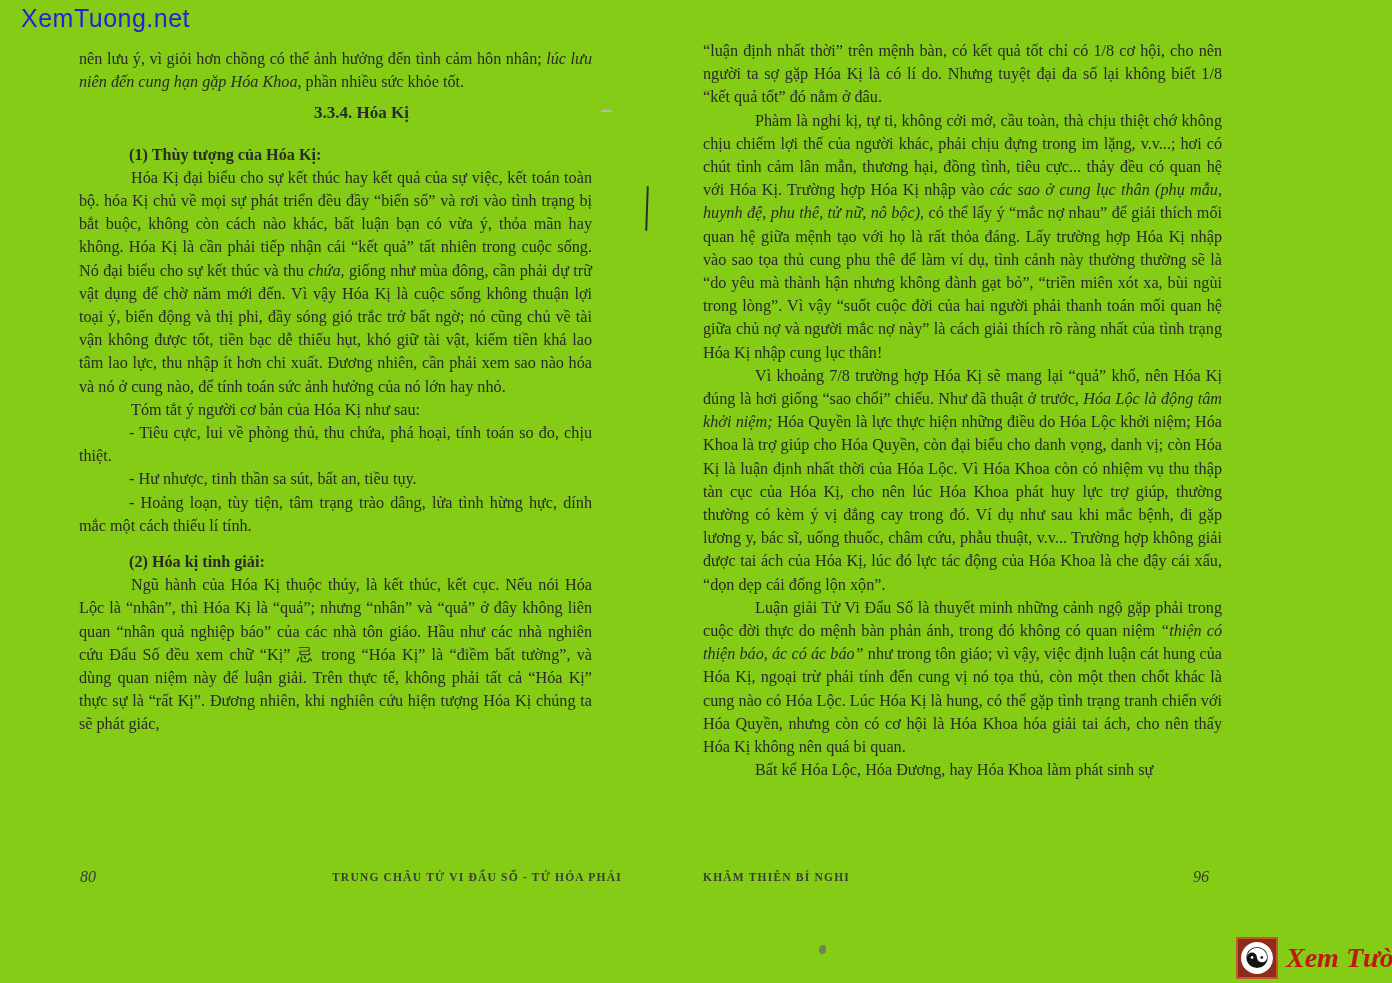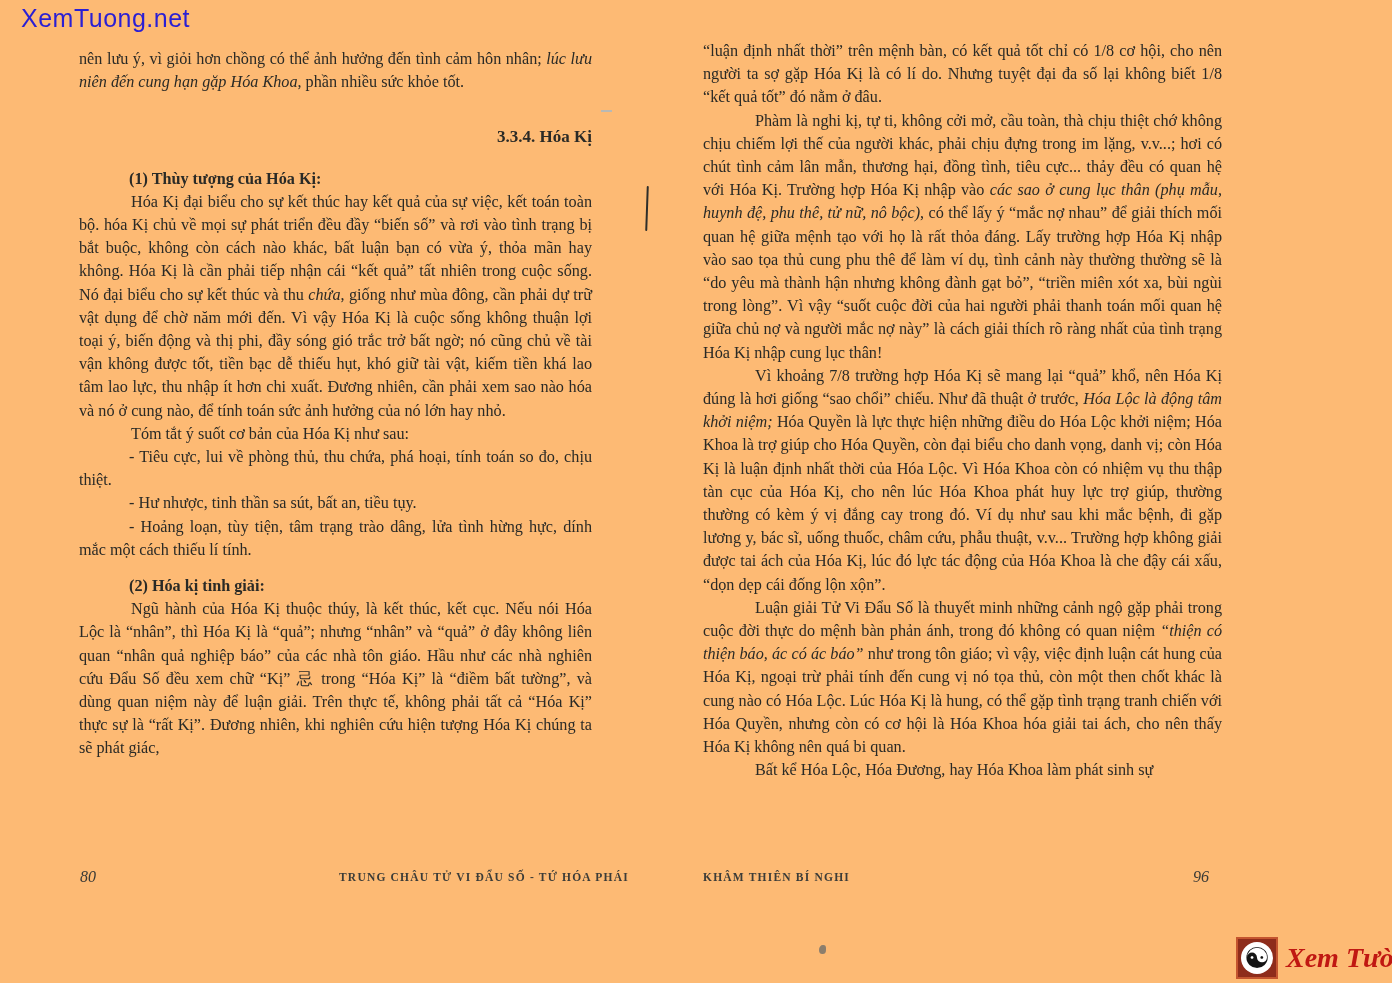--- a/index.html
+++ b/index.html
@@ -1,19 +1,19 @@
 <!DOCTYPE html>
 <html><head>
 <meta charset="utf-8">
 <style>
   html, body { margin: 0; padding: 0; background: #e8e8e8; }
   .scan {
     position: relative;
     width: 1392px; height: 983px;
-    background: #fdba74;
+    background: #84cc16;
     overflow: hidden;
     font-family: "Liberation Serif", "DejaVu Serif", serif;
     color: #2a2a26;
   }
   .watermark {
     position: absolute; left: 21px; top: 4px;
     font-family: "Liberation Sans", "DejaVu Sans", sans-serif;
     font-size: 25px; letter-spacing: 0.5px;
     color: #2a1fd4;
   }
@@ -23,22 +23,22 @@
     line-height: 23.2px;
     text-align: justify;
   }
   .col-left  { left: 79px;  top: 48px; width: 513px; }
   .col-right { left: 703px; top: 40px; width: 519px; }
   .block { margin: 0; }
   .block.p.indent { text-indent: 52px; }
   .block.li { text-indent: 50px; }
   .block.h1 {
     font-weight: bold; font-size: 17px;
-    margin-top: 31px; margin-bottom: 19px;
-    text-indent: 52px; text-align: right;
+    margin-top: 7px; margin-bottom: 19px;
+    text-indent: 52px; text-align: center;
   }
   .block.h2 {
     font-weight: bold;
     margin-top: 13px; margin-bottom: 0;
     text-indent: 50px; text-align: left;
   }
   .it { font-style: italic; }
   .b  { font-weight: bold; }
   .footer-pageno {
     position: absolute; top: 868px;
@@ -46,21 +46,21 @@
   }
   .pageno-left  { left: 80px; }
   .pageno-right { left: 1193px; }
   .running-title {
     position: absolute; top: 871px;
     font-family: "Liberation Serif", serif;
     font-size: 11.5px; font-weight: bold;
     letter-spacing: 1.2px; color: #3c3c38;
     white-space: nowrap;
   }
-  .rt-left  { left: 339px; }
+  .rt-left  { left: 332px; }
   .rt-right { left: 703px; }
   
   .artifact-vline {
     position: absolute; left: 646px; top: 186px;
     width: 2px; height: 45px; background: #2e2e2a;
     transform: rotate(2deg); border-radius: 1px;
   }
   .artifact-dash {
     position: absolute; left: 601px; top: 110px;
     width: 11px; height: 2px; background: #b9b9b4;
@@ -101,21 +101,21 @@
 
 <div class="scan">
 
   <div class="watermark">XemTuong.net</div>
 
   <div class="page-col col-left">
       <div class="block p"><span>nên lưu ý, vì giỏi hơn chồng có thể ảnh hưởng đến tình cảm hôn nhân; </span><span class="it">lúc lưu niên đến cung hạn gặp Hóa Khoa</span><span>, phần nhiều sức khỏe tốt.</span></div>
       <div class="block h1"><span class="b">3.3.4. Hóa Kị</span></div>
       <div class="block h2"><span class="b">(1) Thùy tượng của Hóa Kị:</span></div>
       <div class="block p indent"><span>Hóa Kị đại biểu cho sự kết thúc hay kết quả của sự việc, kết toán toàn bộ. hóa Kị chủ về mọi sự phát triển đều đầy “biến số” và rơi vào tình trạng bị bắt buộc, không còn cách nào khác, bất luận bạn có vừa ý, thỏa mãn hay không. Hóa Kị là cần phải tiếp nhận cái “kết quả” tất nhiên trong cuộc sống. Nó đại biểu cho sự kết thúc và thu </span><span class="it">chứa</span><span>, giống như mùa đông, cần phải dự trữ vật dụng để chờ năm mới đến. Vì vậy Hóa Kị là cuộc sống không thuận lợi toại ý, biến động và thị phi, đầy sóng gió trắc trở bất ngờ; nó cũng chủ về tài vận không được tốt, tiền bạc dễ thiếu hụt, khó giữ tài vật, kiếm tiền khá lao tâm lao lực, thu nhập ít hơn chi xuất. Đương nhiên, cần phải xem sao nào hóa và nó ở cung nào, để tính toán sức ảnh hưởng của nó lớn hay nhỏ.</span></div>
-      <div class="block p indent"><span>Tóm tắt ý suốt cơ bản của Hóa Kị như sau:</span></div>
+      <div class="block p indent"><span>Tóm tắt ý người cơ bản của Hóa Kị như sau:</span></div>
       <div class="block li"><span>- Tiêu cực, lui về phòng thủ, thu chứa, phá hoại, tính toán so đo, chịu thiệt.</span></div>
       <div class="block li"><span>- Hư nhược, tinh thần sa sút, bất an, tiều tụy.</span></div>
       <div class="block li"><span>- Hoảng loạn, tùy tiện, tâm trạng trào dâng, lửa tình hừng hực, dính mắc một cách thiếu lí tính.</span></div>
       <div class="block h2"><span class="b">(2) Hóa kị tinh giải:</span></div>
       <div class="block p indent"><span>Ngũ hành của Hóa Kị thuộc thúy, là kết thúc, kết cục. Nếu nói Hóa Lộc là “nhân”, thì Hóa Kị là “quả”; nhưng “nhân” và “quả” ở đây không liên quan “nhân quả nghiệp báo” của các nhà tôn giáo. Hầu như các nhà nghiên cứu Đẩu Số đều xem chữ “Kị” 忌 trong “Hóa Kị” là “điềm bất tường”, và dùng quan niệm này để luận giải. Trên thực tế, không phải tất cả “Hóa Kị” thực sự là “rất Kị”. Đương nhiên, khi nghiên cứu hiện tượng Hóa Kị chúng ta sẽ phát giác,</span></div>
     </div>
 
   <div class="page-col col-right">
       <div class="block p"><span>“luận định nhất thời” trên mệnh bàn, có kết quả tốt chỉ có 1/8 cơ hội, cho nên người ta sợ gặp Hóa Kị là có lí do. Nhưng tuyệt đại đa số lại không biết 1/8 “kết quả tốt” đó nằm ở đâu.</span></div>
       <div class="block p indent"><span>Phàm là nghi kị, tự ti, không cởi mở, cầu toàn, thà chịu thiệt chớ không chịu chiếm lợi thế của người khác, phải chịu đựng trong im lặng, v.v...; hơi có chút tình cảm lân mẫn, thương hại, đồng tình, tiêu cực... thảy đều có quan hệ với Hóa Kị. Trường hợp Hóa Kị nhập vào </span><span class="it">các sao ở cung lục thân (phụ mẫu, huynh đệ, phu thê, tử nữ, nô bộc)</span><span>, có thể lấy ý “mắc nợ nhau” để giải thích mối quan hệ giữa mệnh tạo với họ là rất thỏa đáng. Lấy trường hợp Hóa Kị nhập vào sao tọa thủ cung phu thê để làm ví dụ, tình cảnh này thường thường sẽ là “do yêu mà thành hận nhưng không đành gạt bỏ”, “triền miên xót xa, bùi ngùi trong lòng”. Vì vậy “suốt cuộc đời của hai người phải thanh toán mối quan hệ giữa chủ nợ và người mắc nợ này” là cách giải thích rõ ràng nhất của tình trạng Hóa Kị nhập cung lục thân!</span></div>

